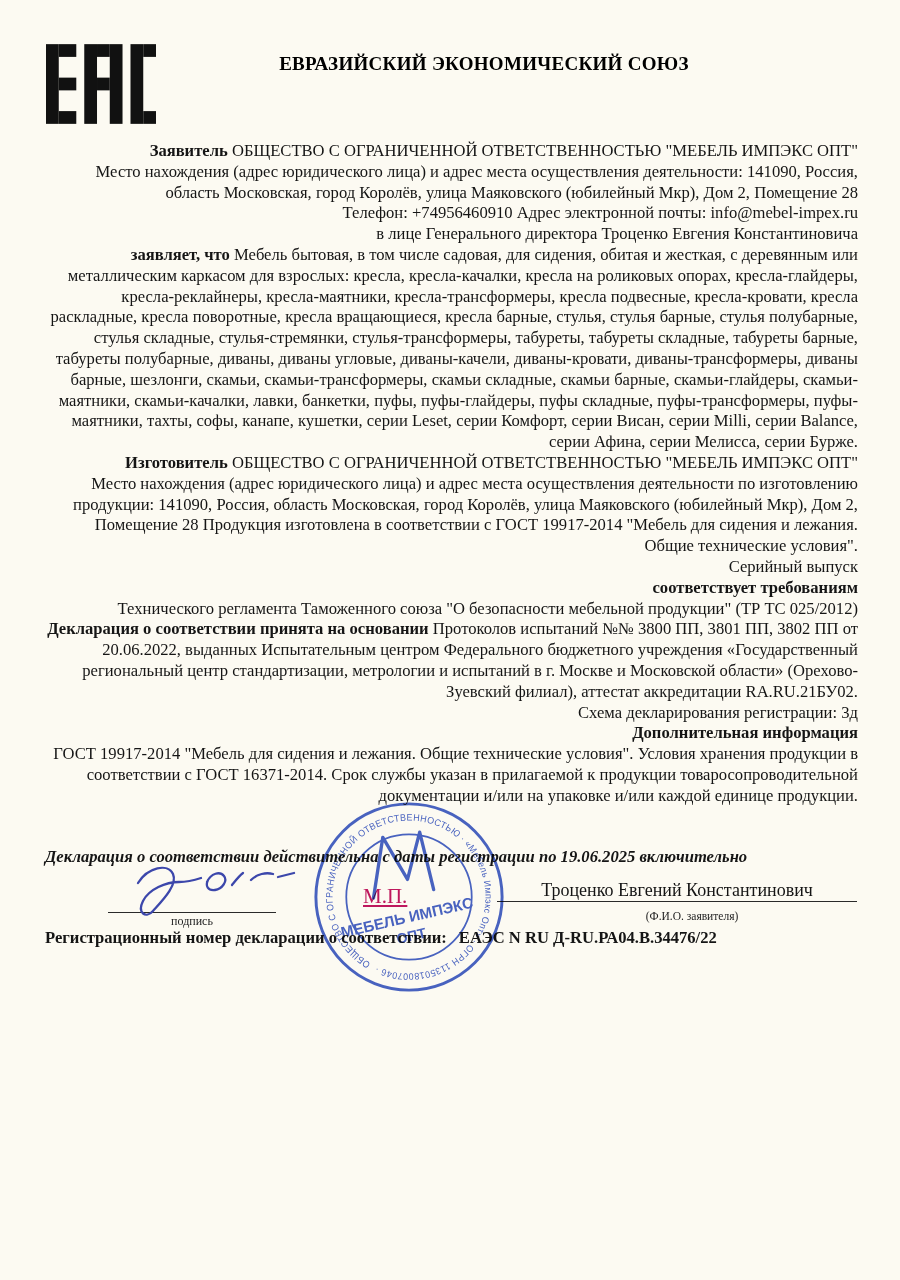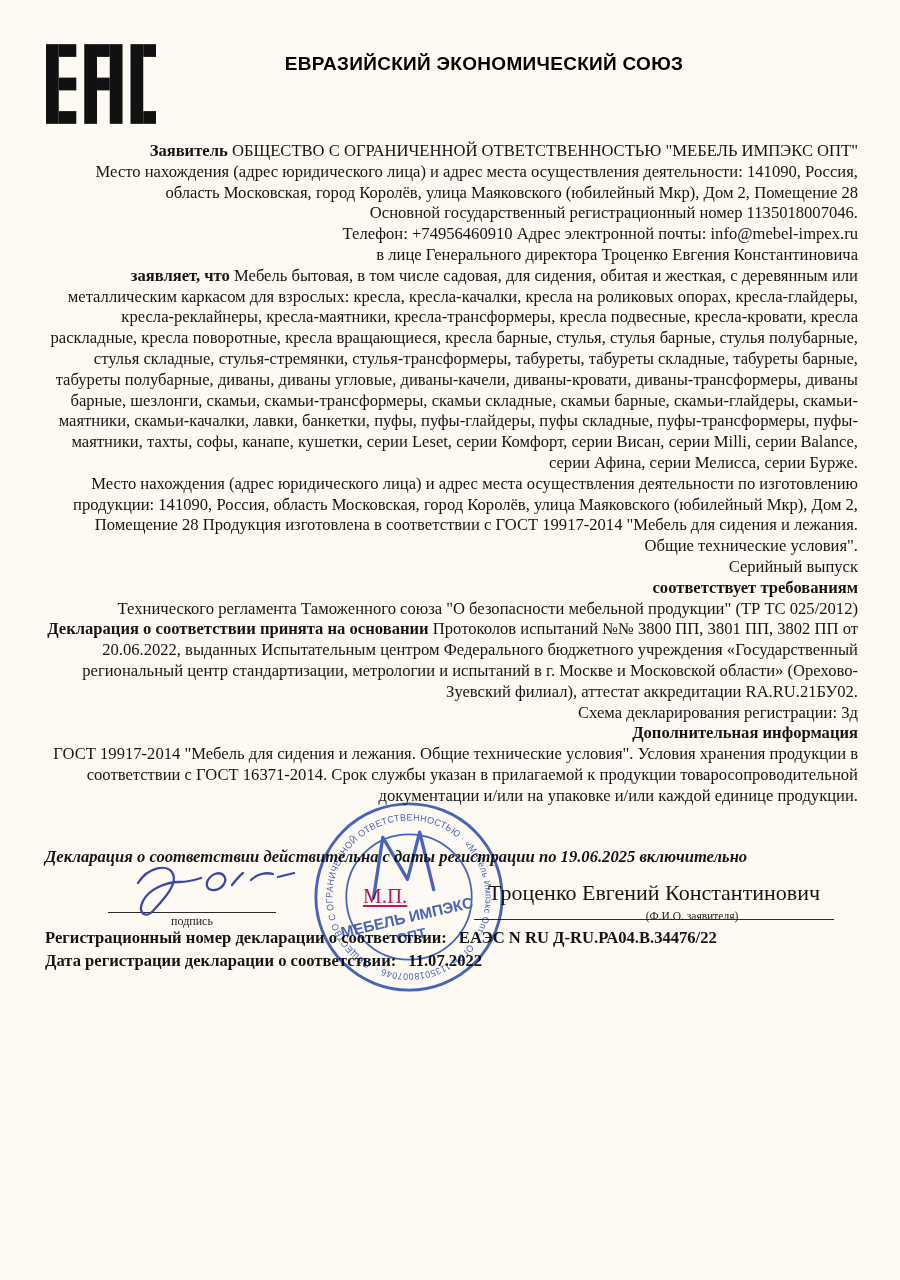--- a/index.html
+++ b/index.html
@@ -13,21 +13,21 @@
     width:900px;height:1280px;
     background:#fcfaf2;
     overflow:hidden;
     color:#151515;
   }
   
   .eac-logo{position:absolute;left:46px;top:44px;}
   .titles{
     position:absolute;left:16px;right:0;top:50px;
     text-align:center;padding-left:52px;
-    font-family:Liberation Sans, sans-serif;
+    font-family:Liberation Serif, serif;
     font-weight:bold;font-size:19px;line-height:28px;
     color:#000;letter-spacing:0.3px;
   }
   
   .content{
     position:absolute;left:45px;right:42px;top:141px;
     font-size:16.6px;line-height:20.8px;
     text-align:left;
   }
   .content p{margin:0;padding:0;text-align:right;}
@@ -44,23 +44,23 @@
   }
   .sig-caption{
     position:absolute;left:108px;top:914px;width:168px;
     text-align:center;font-size:12px;color:#222;
   }
   .mp-label{
     position:absolute;left:363px;top:884px;
     font-size:21px;color:#be185d;z-index:1;text-decoration:underline;
   }
   .fio-wrap{
-    position:absolute;left:474px;top:880px;width:360px;
+    position:absolute;left:497px;top:880px;width:360px;
     border-bottom:1.6px solid #2a2a2a;
-    text-align:center;font-size:22px;padding-bottom:13px;z-index:2;
+    text-align:center;font-size:18px;padding-bottom:0;z-index:2;
   }
   .fio-caption{
     position:absolute;left:512px;top:910px;width:360px;
     text-align:center;font-size:11.5px;color:#222;
   }
   .stamp-svg{
     position:absolute;left:311px;top:799px;
     z-index:3;opacity:0.88;mix-blend-mode:multiply;
   }
   .footer-line{position:absolute;left:45px;right:42px;font-size:16.6px;font-weight:bold;}
@@ -91,24 +91,24 @@
     </svg>
   </div>
 
   <div class="titles">
     <div>ЕВРАЗИЙСКИЙ ЭКОНОМИЧЕСКИЙ СОЮЗ</div>
   </div>
 
   <div class="content">
     <p><span class="b">Заявитель</span><span> ОБЩЕСТВО С ОГРАНИЧЕННОЙ ОТВЕТСТВЕННОСТЬЮ "МЕБЕЛЬ ИМПЭКС ОПТ"</span></p>
     <p><span>Место нахождения (адрес юридического лица) и адрес места осуществления деятельности: 141090, Россия, область Московская, город Королёв, улица Маяковского (юбилейный Мкр), Дом 2, Помещение 28</span></p>
-    <p><span>Основной государственный регистрационный номер 1135018007046.</span></p>
     <p><span>Телефон: +74956460910 Адрес электронной почты: info@mebel-impex.ru</span></p>
     <p><span>в лице Генерального директора Троценко Евгения Константиновича</span></p>
     <p><span class="b">заявляет, что</span><span> Мебель бытовая, в том числе садовая, для сидения, обитая и жесткая, с деревянным или металлическим каркасом для взрослых: кресла, кресла-качалки, кресла на роликовых опорах, кресла-глайдеры, кресла-реклайнеры, кресла-маятники, кресла-трансформеры, кресла подвесные, кресла-кровати, кресла раскладные, кресла поворотные, кресла вращающиеся, кресла барные, стулья, стулья барные, стулья полубарные, стулья складные, стулья-стремянки, стулья-трансформеры, табуреты, табуреты складные, табуреты барные, табуреты полубарные, диваны, диваны угловые, диваны-качели, диваны-кровати, диваны-трансформеры, диваны барные, шезлонги, скамьи, скамьи-трансформеры, скамьи складные, скамьи барные, скамьи-глайдеры, скамьи-маятники, скамьи-качалки, лавки, банкетки, пуфы, пуфы-глайдеры, пуфы складные, пуфы-трансформеры, пуфы-маятники, тахты, софы, канапе, кушетки, серии Leset, серии Комфорт, серии Висан, серии Milli, серии Balance, серии Афина, серии Мелисса, серии Бурже.</span></p>
+    <p><span class="b">Изготовитель</span><span> ОБЩЕСТВО С ОГРАНИЧЕННОЙ ОТВЕТСТВЕННОСТЬЮ "МЕБЕЛЬ ИМПЭКС ОПТ"</span></p>
     <p><span>Место нахождения (адрес юридического лица) и адрес места осуществления деятельности по изготовлению продукции: 141090, Россия, область Московская, город Королёв, улица Маяковского (юбилейный Мкр), Дом 2, Помещение 28 Продукция изготовлена в соответствии с ГОСТ 19917-2014 "Мебель для сидения и лежания. Общие технические условия".</span></p>
     <p><span>Серийный выпуск</span></p>
     <p><span class="b">соответствует требованиям</span></p>
     <p><span>Технического регламента Таможенного союза "О безопасности мебельной продукции" (ТР ТС 025/2012)</span></p>
     <p><span class="b">Декларация о соответствии принята на основании</span><span> Протоколов испытаний №№ 3800 ПП, 3801 ПП, 3802 ПП от 20.06.2022, выданных Испытательным центром Федерального бюджетного учреждения «Государственный региональный центр стандартизации, метрологии и испытаний в г. Москве и Московской области» (Орехово-Зуевский филиал), аттестат аккредитации RA.RU.21БУ02.</span></p>
     <p><span>Схема декларирования регистрации: 3д</span></p>
     <p><span class="b">Дополнительная информация</span></p>
     <p><span>ГОСТ 19917-2014 "Мебель для сидения и лежания. Общие технические условия". Условия хранения продукции в соответствии с ГОСТ 16371-2014. Срок службы указан в прилагаемой к продукции товаросопроводительной документации и/или на упаковке и/или каждой единице продукции.</span></p>
   </div>
 
@@ -147,17 +147,14 @@
     </g>
     <g transform="rotate(-13 100 130)" fill="#2f4ec2" font-family="Liberation Sans, sans-serif" font-weight="bold" text-anchor="middle">
       <text x="100" y="126" font-size="15.5">МЕБЕЛЬ ИМПЭКС</text>
       <text x="100" y="145" font-size="14.5">ОПТ</text>
     </g>
   </svg>
 
   <div class="footer-line reg-line">
     <span>Регистрационный номер декларации о соответствии:</span><span class="val">ЕАЭС N RU Д-RU.РА04.В.34476/22</span>
   </div>
-  <div class="footer-line date-line">
-    <span>Дата регистрации декларации о соответствии:</span><span class="val">11.07.2022</span>
-  </div>
 
 </div>
 
 </body></html>

